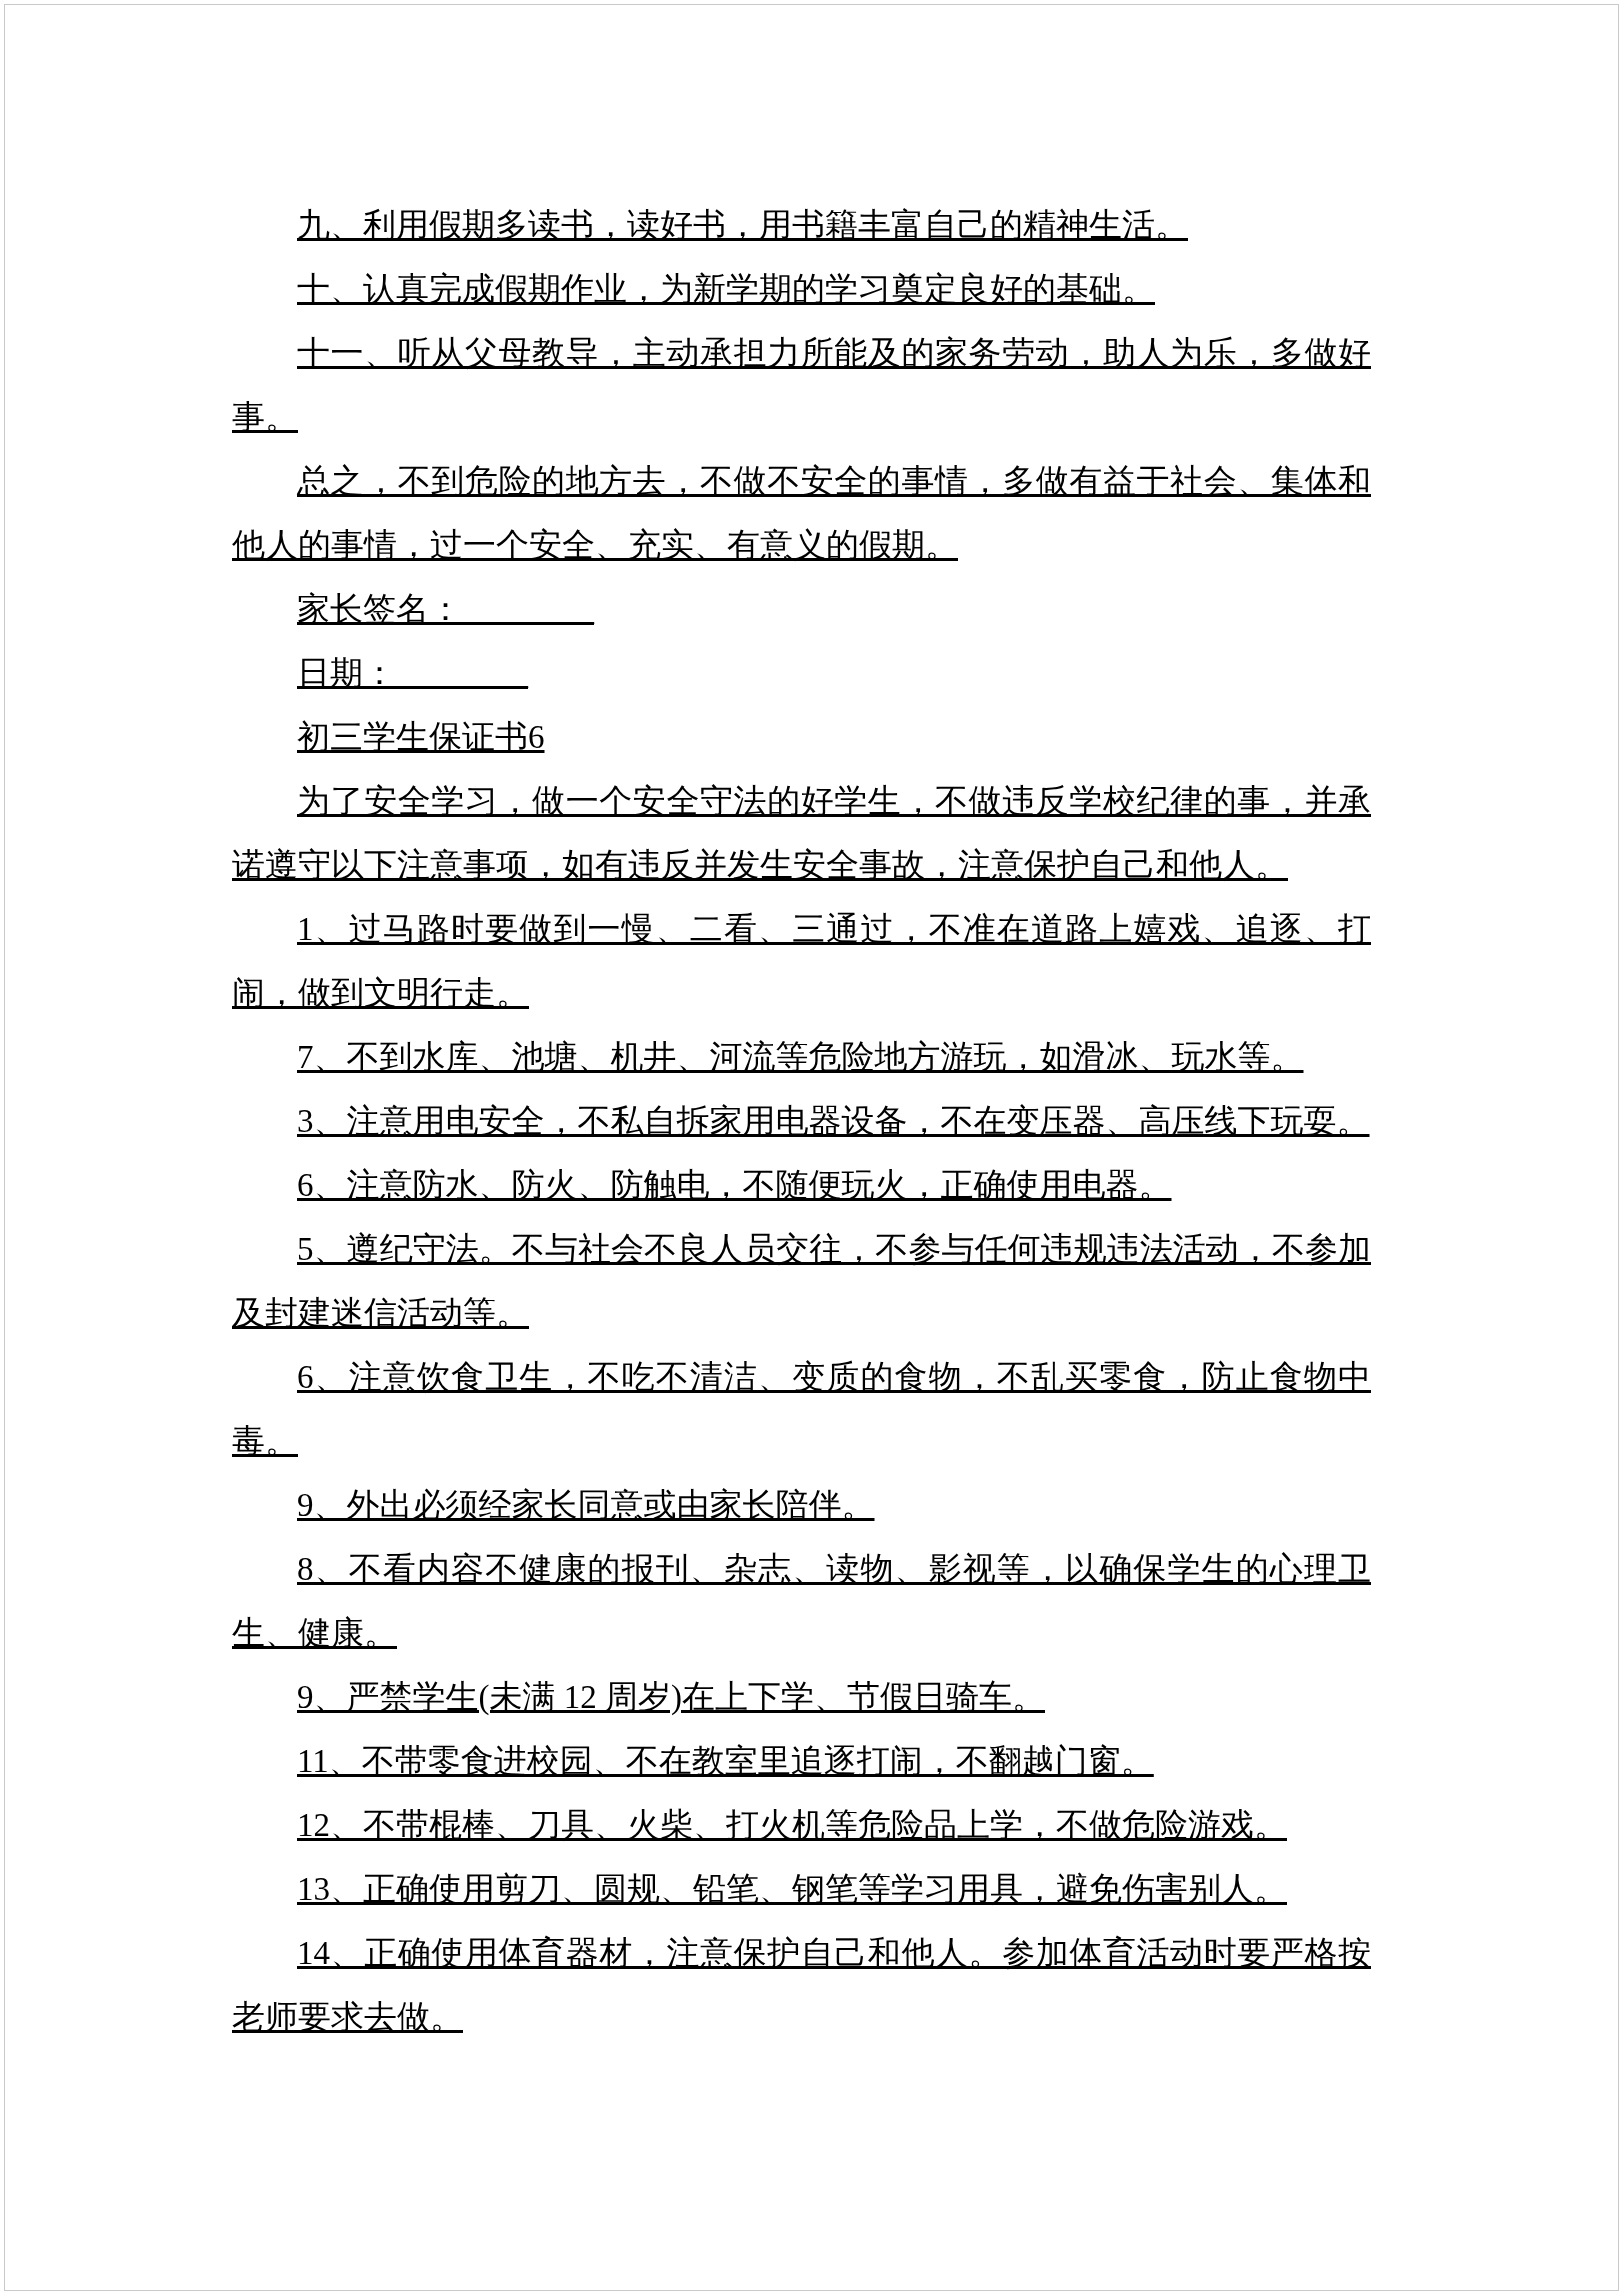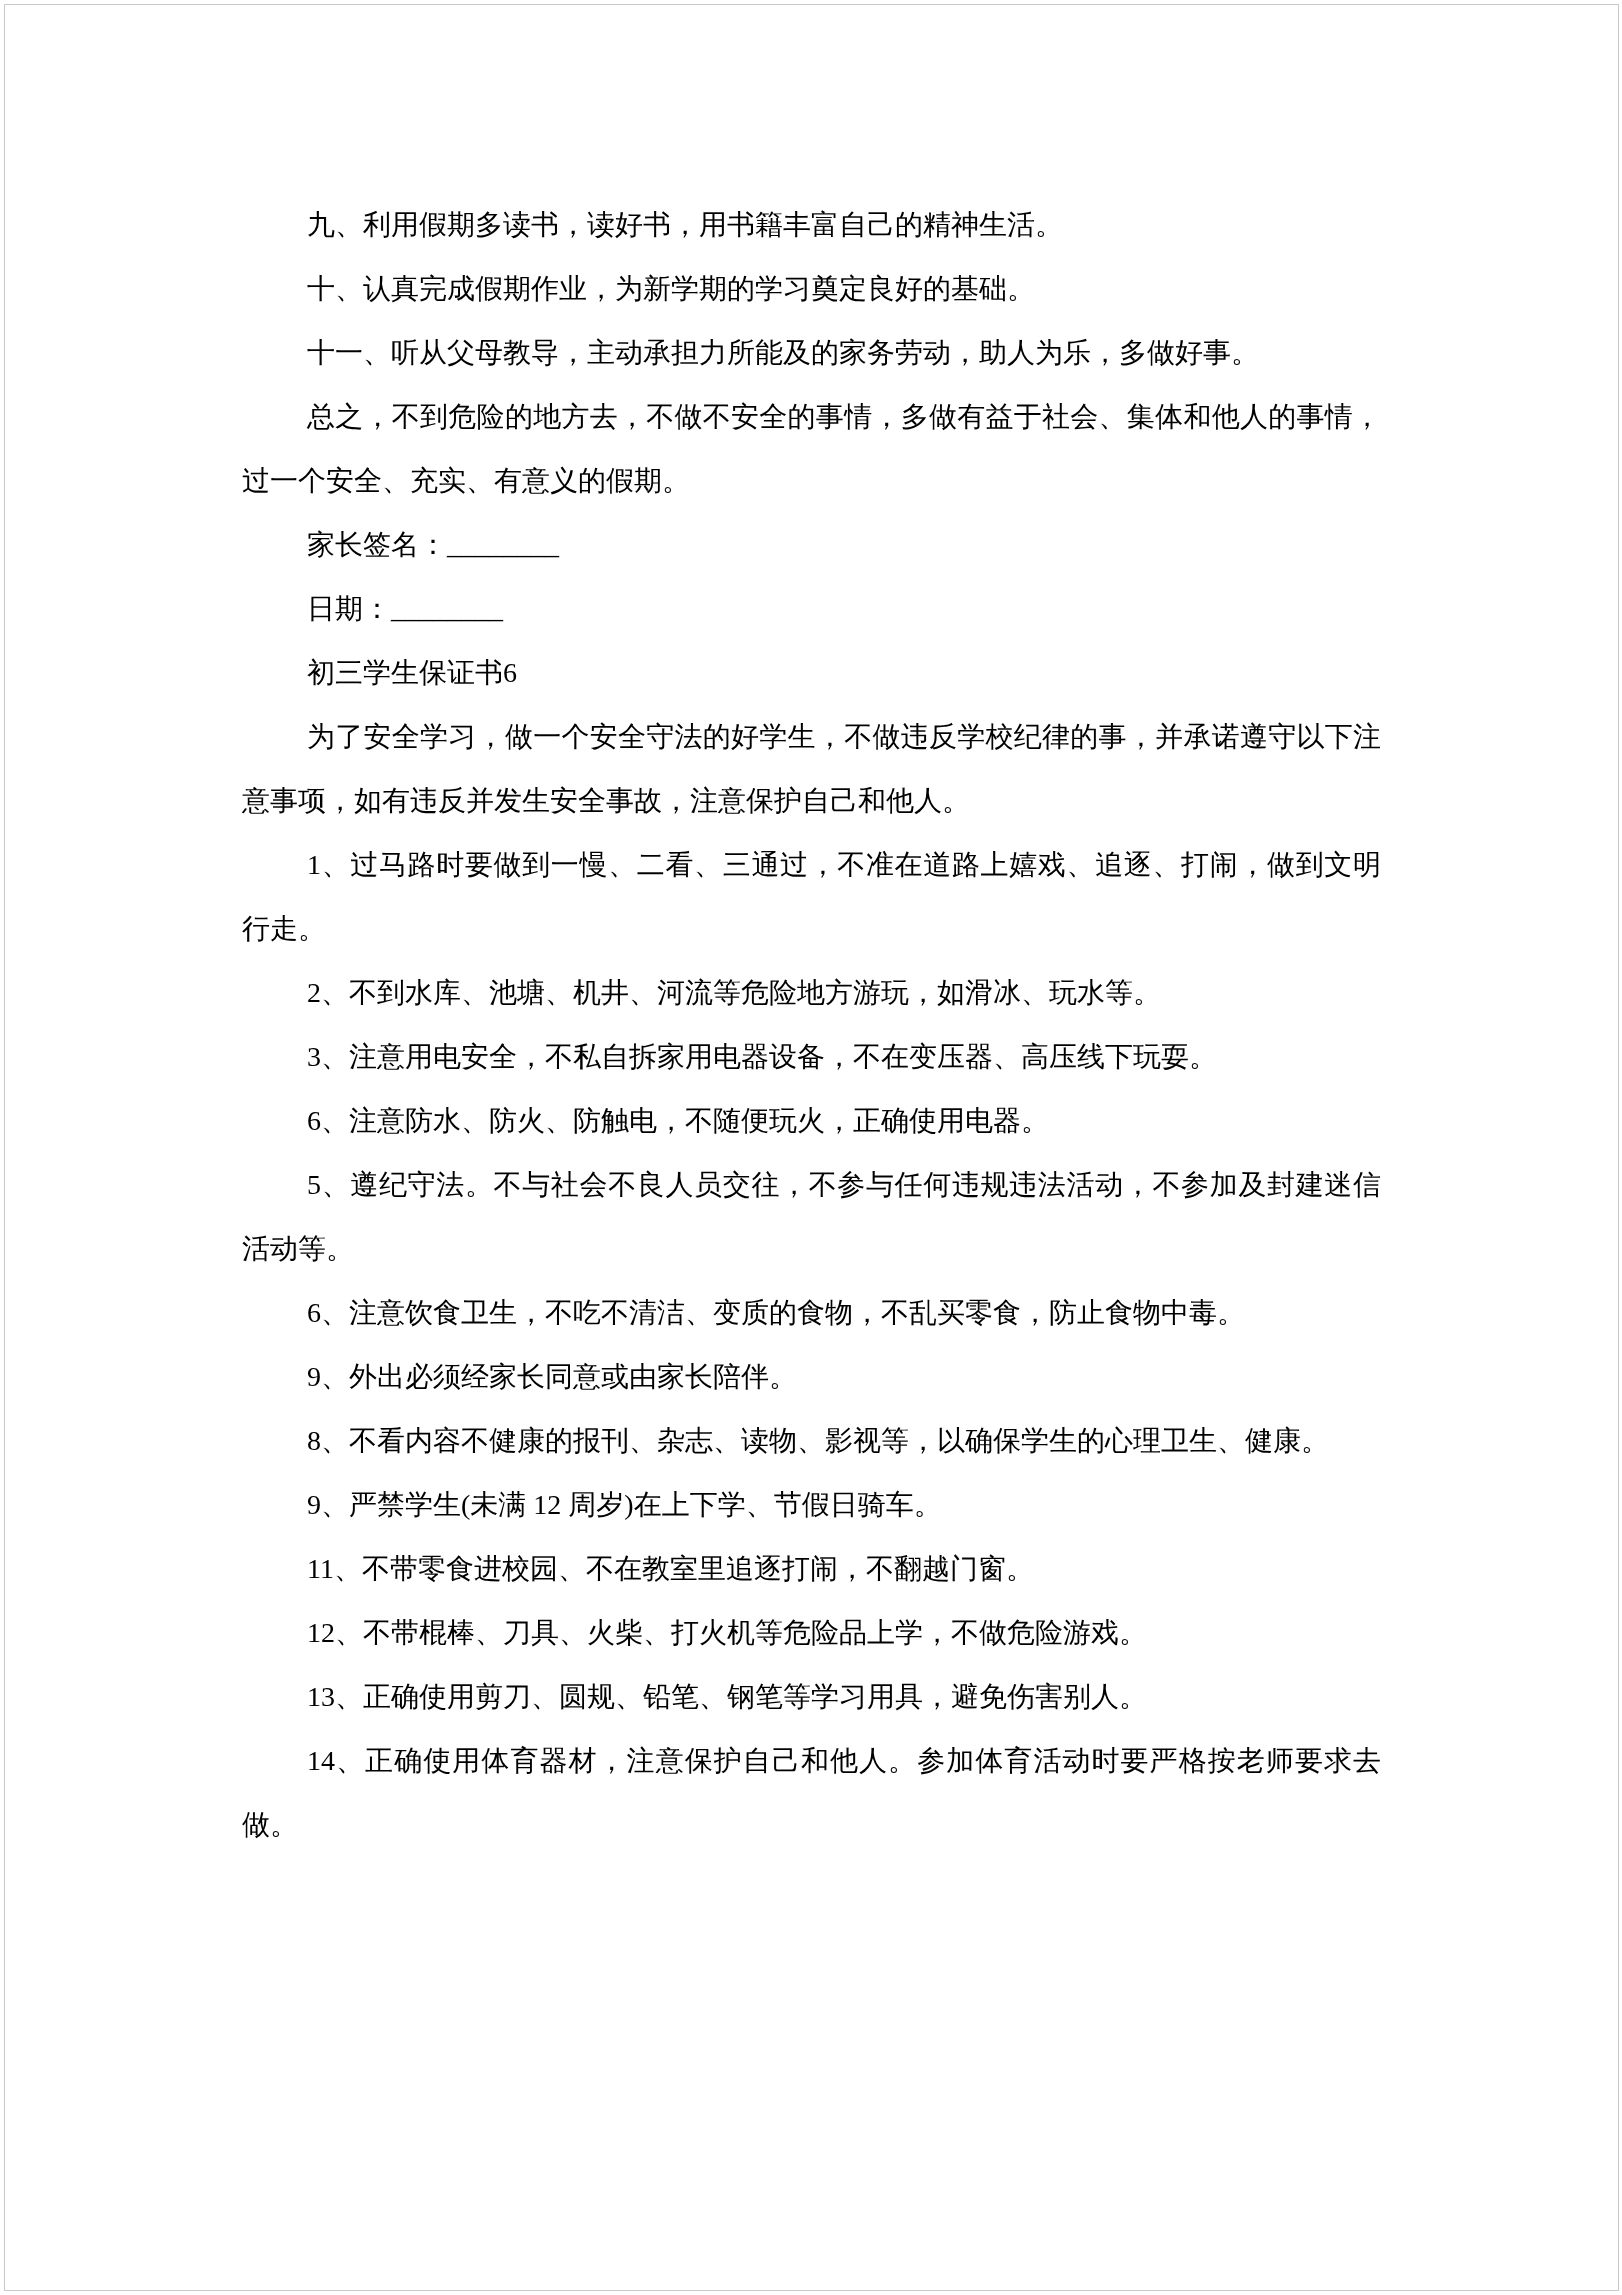--- a/index.html
+++ b/index.html
@@ -22,28 +22,29 @@
     overflow: hidden;
   }
   .page-border {
     position: absolute;
     left: 3.9px; top: 3.9px; right: 3.9px; bottom: 3.9px;
     border: 1.3px solid #c9c9c9;
     pointer-events: none;
   }
   .content {
     position: absolute;
-    left: 242px;
+    left: 232px;
     top: 193px;
     width: 1139px;
     color: #000000;
-    font-size: 28px;
+    font-size: 33px;
     line-height: 64px;
     text-align: justify;
     word-break: break-all;
+    text-decoration: underline;
   }
   p.para {
     margin: 0;
     padding: 0;
     text-indent: 65px;
   }
 </style>
 </head>
 <body>
 
@@ -52,21 +53,21 @@
   <div class="content" id="doc-content">
       <p class="para">九、利用假期多读书，读好书，用书籍丰富自己的精神生活。</p>
       <p class="para">十、认真完成假期作业，为新学期的学习奠定良好的基础。</p>
       <p class="para">十一、听从父母教导，主动承担力所能及的家务劳动，助人为乐，多做好事。</p>
       <p class="para">总之，不到危险的地方去，不做不安全的事情，多做有益于社会、集体和他人的事情，过一个安全、充实、有意义的假期。</p>
       <p class="para">家长签名：________</p>
       <p class="para">日期：________</p>
       <p class="para">初三学生保证书6</p>
       <p class="para">为了安全学习，做一个安全守法的好学生，不做违反学校纪律的事，并承诺遵守以下注意事项，如有违反并发生安全事故，注意保护自己和他人。</p>
       <p class="para">1、过马路时要做到一慢、二看、三通过，不准在道路上嬉戏、追逐、打闹，做到文明行走。</p>
-      <p class="para">2、不到水库、池塘、机井、河流等危险地方游玩，如滑冰、玩水等。</p>
+      <p class="para">7、不到水库、池塘、机井、河流等危险地方游玩，如滑冰、玩水等。</p>
       <p class="para">3、注意用电安全，不私自拆家用电器设备，不在变压器、高压线下玩耍。</p>
       <p class="para">6、注意防水、防火、防触电，不随便玩火，正确使用电器。</p>
       <p class="para">5、遵纪守法。不与社会不良人员交往，不参与任何违规违法活动，不参加及封建迷信活动等。</p>
       <p class="para">6、注意饮食卫生，不吃不清洁、变质的食物，不乱买零食，防止食物中毒。</p>
       <p class="para">9、外出必须经家长同意或由家长陪伴。</p>
       <p class="para">8、不看内容不健康的报刊、杂志、读物、影视等，以确保学生的心理卫生、健康。</p>
       <p class="para">9、严禁学生(未满 12 周岁)在上下学、节假日骑车。</p>
       <p class="para">11、不带零食进校园、不在教室里追逐打闹，不翻越门窗。</p>
       <p class="para">12、不带棍棒、刀具、火柴、打火机等危险品上学，不做危险游戏。</p>
       <p class="para">13、正确使用剪刀、圆规、铅笔、钢笔等学习用具，避免伤害别人。</p>

